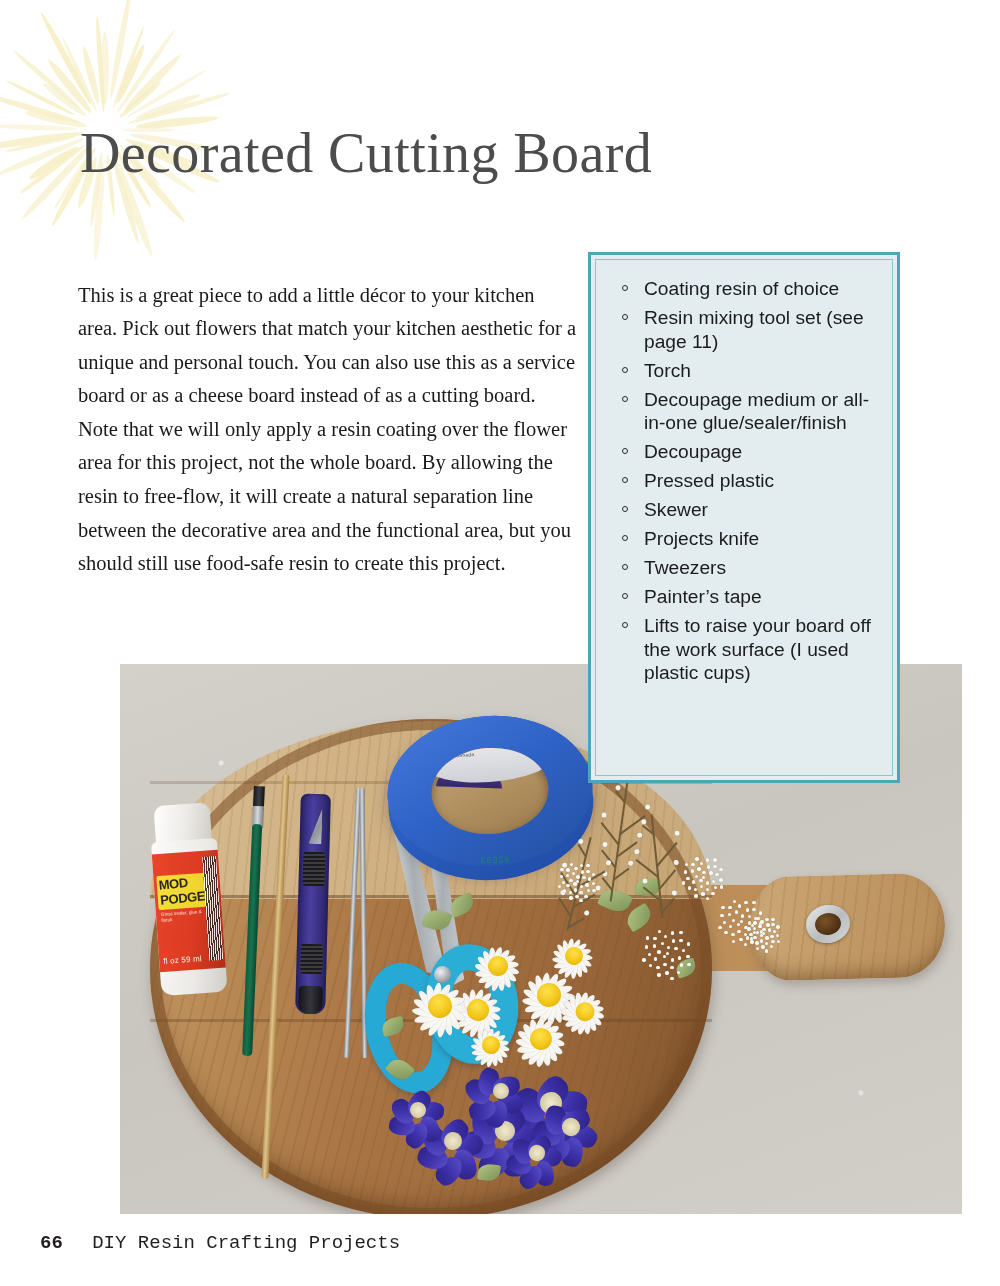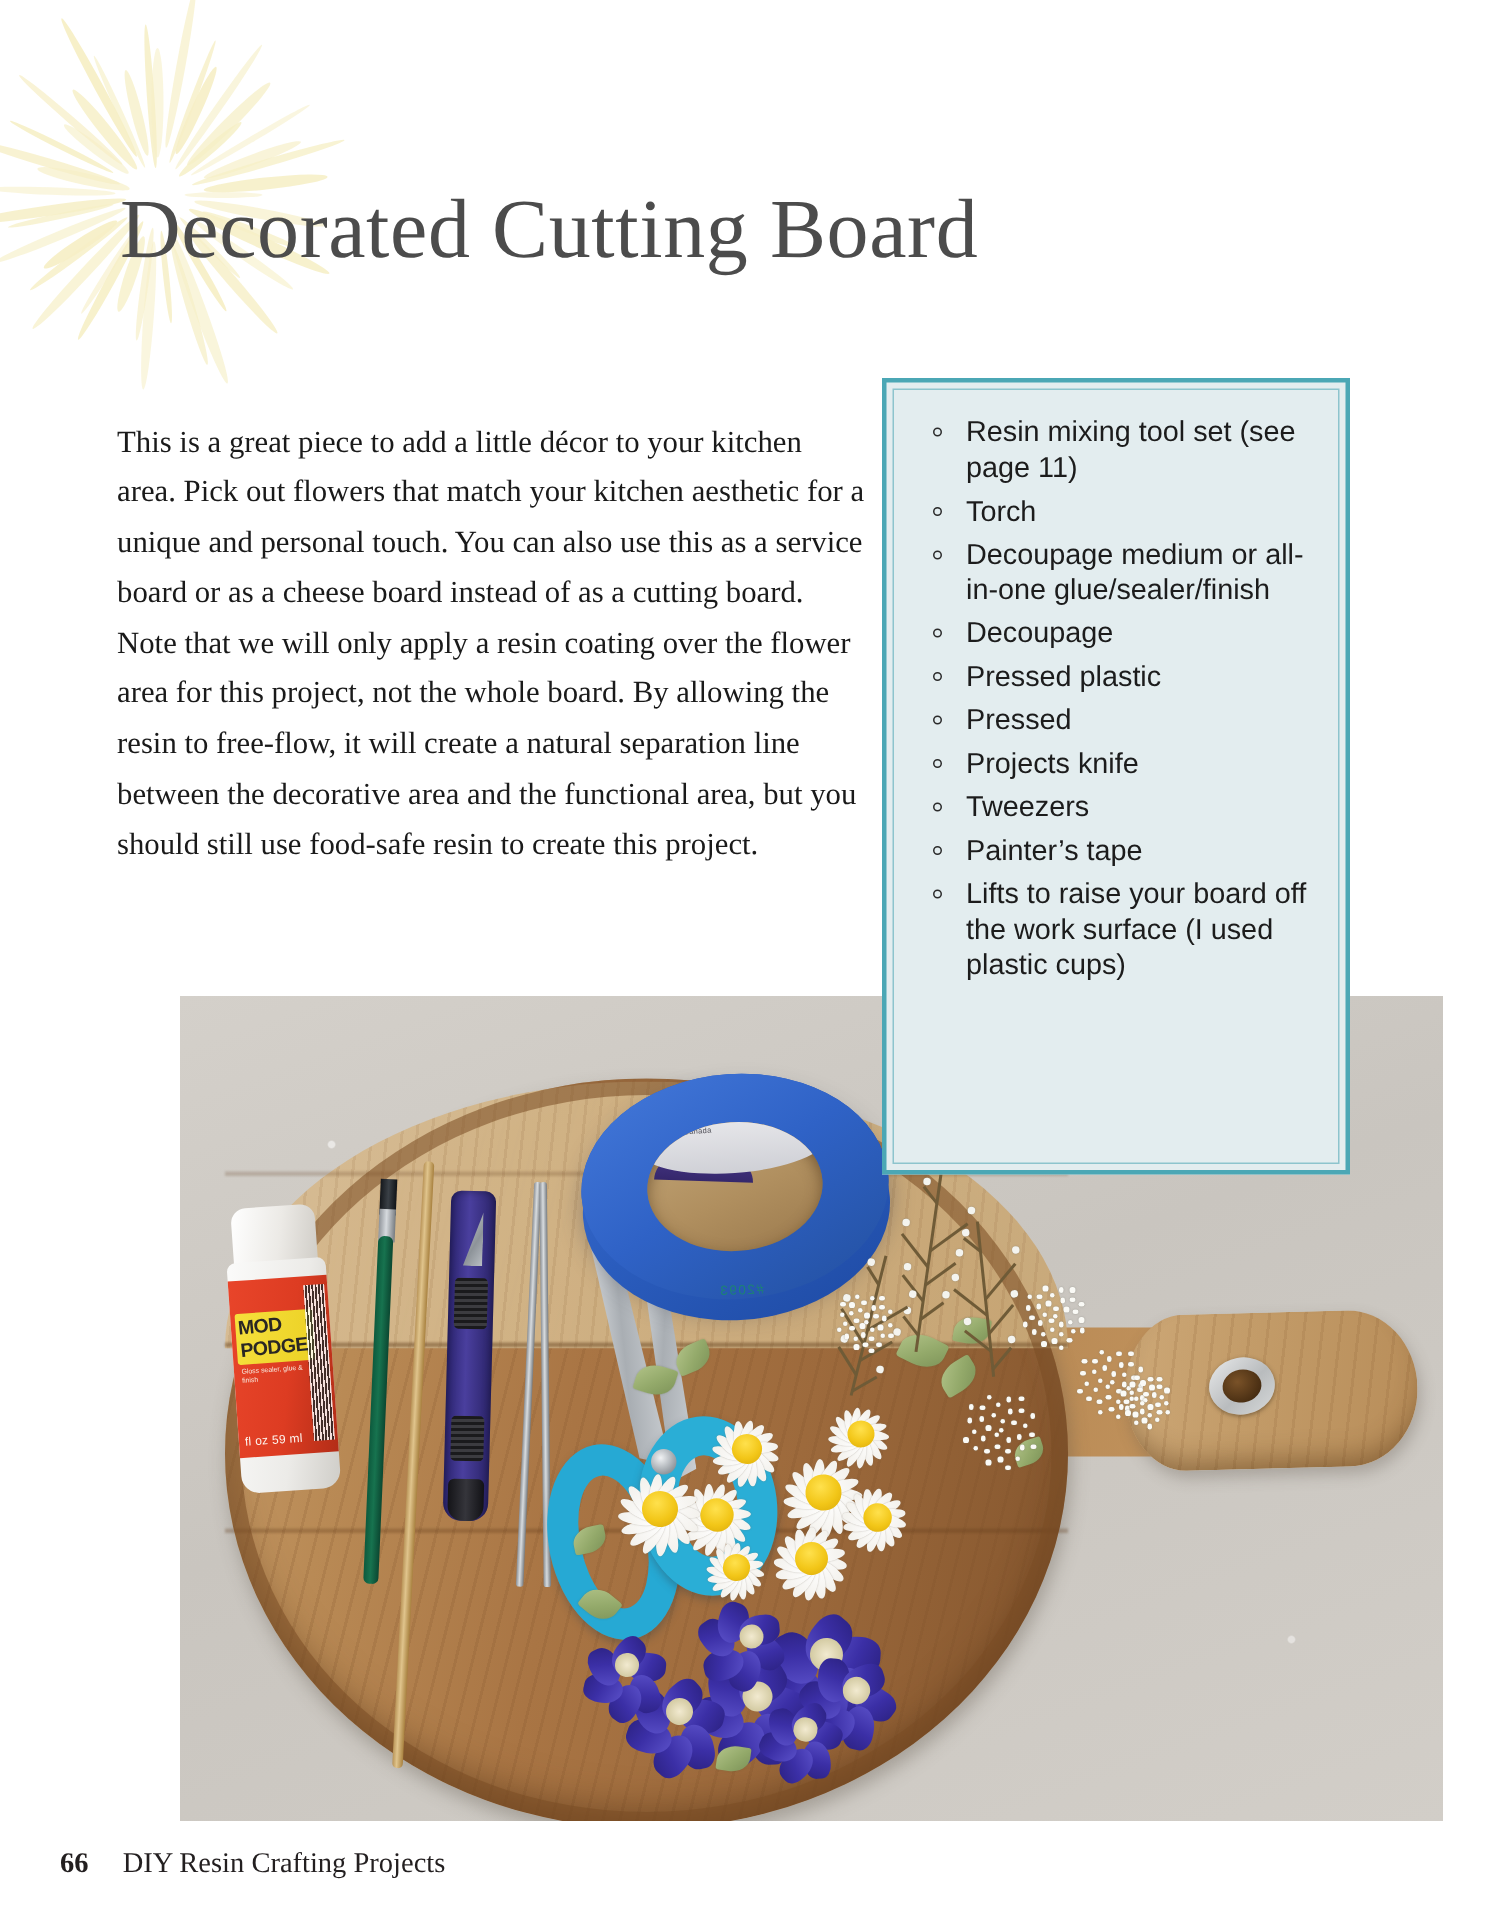--- a/index.html
+++ b/index.html
@@ -619,21 +619,21 @@
     background: #fafaf6;
     box-shadow: 0 0 1px rgba(130,130,120,.8);
   }
 
   
   .footer {
     position: absolute;
     left: 40px;
     top: 1232px;
     z-index: 3;
-    font-family: Liberation Serif, serif;
+    font-family: Liberation Mono, monospace;
     font-size: 19px;
     color: #231f20;
     white-space: nowrap;
   }
   .footer .pagenum {
     font-weight: bold;
     margin-right: 18px;
   }
 </style>
 </head>
@@ -687,26 +687,27 @@
   </div>
 
 <h1 class="page-title">Decorated Cutting Board</h1>
 
 <p class="intro">This is a great piece to add a little décor to your kitchen area. Pick out flowers that match your kitchen aesthetic for a unique and personal touch. You can also use this as a service board or as a cheese board instead of as a cutting board. Note that we will only apply a resin coating over the flower area for this project, not the whole board. By allowing the resin to free-flow, it will create a natural separation line between the decorative area and the functional area, but you should still use food-safe resin to create this project.</p>
 
 <aside class="supplies-box">
   <div class="supplies-inner"></div>
   <div class="supplies-content">
     <ul class="supplies-list" id="supplies-list">
+        <li><span class="bullet"></span><span>Coating resin of choice</span></li>
         <li><span class="bullet"></span><span>Resin mixing tool set (see page 11)</span></li>
         <li><span class="bullet"></span><span>Torch</span></li>
         <li><span class="bullet"></span><span>Decoupage medium or all-in-one glue/sealer/finish</span></li>
         <li><span class="bullet"></span><span>Decoupage</span></li>
         <li><span class="bullet"></span><span>Pressed plastic</span></li>
-        <li><span class="bullet"></span><span>Pressed</span></li>
+        <li><span class="bullet"></span><span>Skewer</span></li>
         <li><span class="bullet"></span><span>Projects knife</span></li>
         <li><span class="bullet"></span><span>Tweezers</span></li>
         <li><span class="bullet"></span><span>Painter’s tape</span></li>
         <li><span class="bullet"></span><span>Lifts to raise your board off the work surface (I used plastic cups)</span></li>
       </ul>
   </div>
 </aside>
 
 <figure class="photo">
   <div class="bg-noise"></div>

